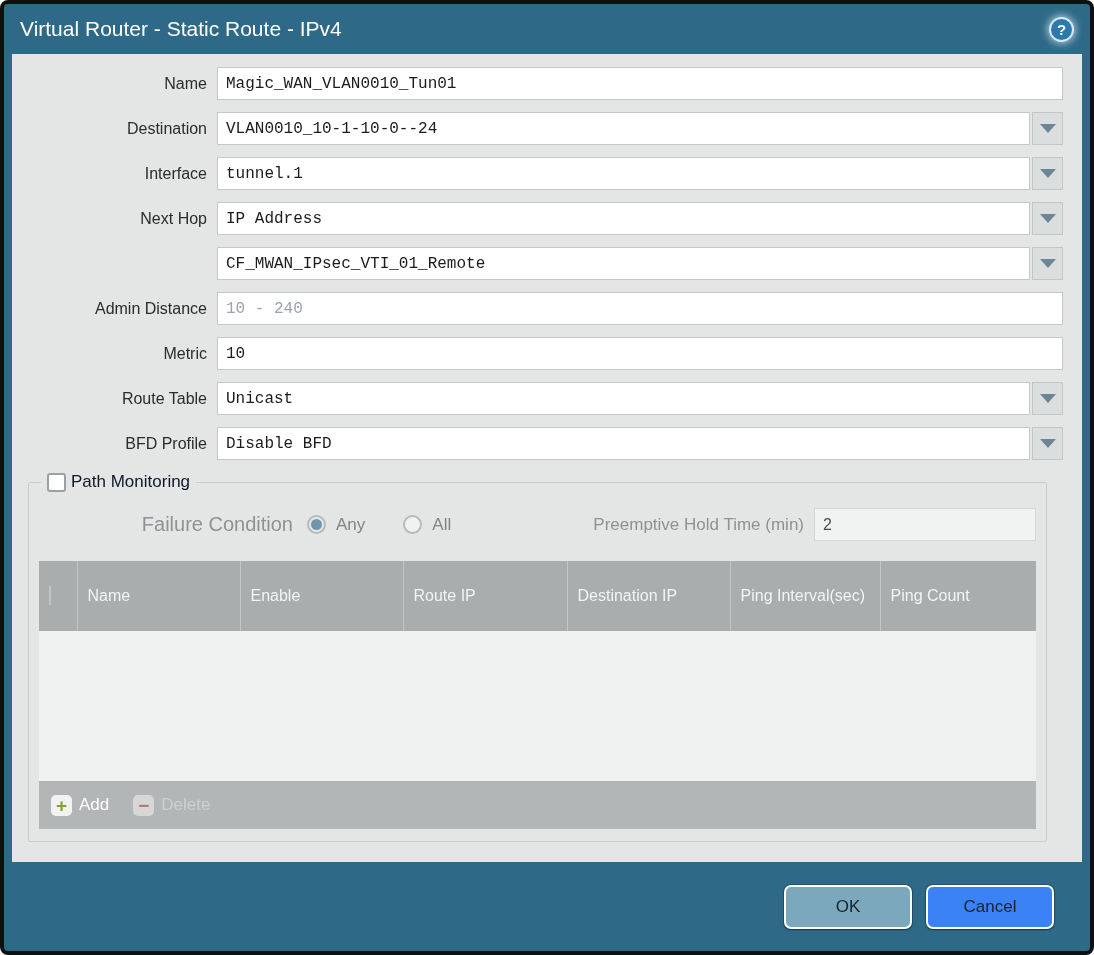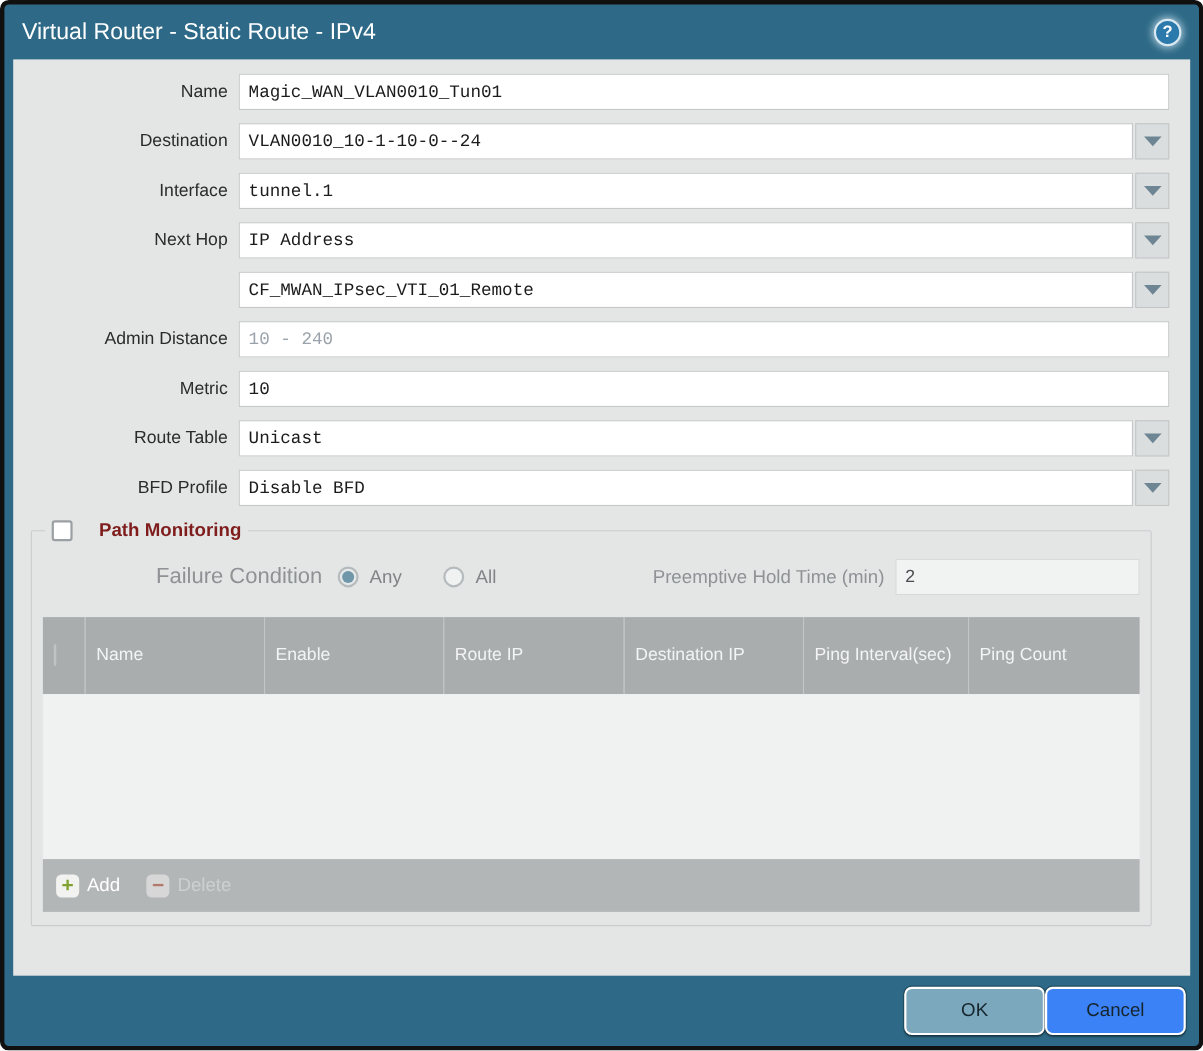--- a/index.html
+++ b/index.html
@@ -63,23 +63,23 @@
     border-top:9px solid #6e8594;
   }
 
   
   fieldset.pm{
     margin:10px 16px 0 16px;
     border:1px solid #c9cccd;border-radius:2px;
     padding:6px 10px 12px 10px;
   }
   legend.pm-legend{
-    display:flex;align-items:center;gap:24px;
+    display:flex;align-items:center;gap:5px;
     padding:0 6px;margin-left:2px;
-    font-size:17px;font-weight:bold;color:#7f1d1d;
+    font-size:17px;font-weight:normal;color:#0f172a;
   }
   .checkbox{
     width:19px;height:19px;border:2px solid #9aa0a3;border-radius:3px;
     background:#fff;cursor:pointer;
   }
 
   .fc-row{display:flex;align-items:center;margin:10px 0 20px 0;}
   .fc-label{width:268px;flex-shrink:0;text-align:right;padding-right:14px;color:#8e9294;font-size:20px;}
   .radio-group{display:flex;align-items:center;gap:10px;margin-right:38px;justify-content:center;}
   .radio{
@@ -124,23 +124,23 @@
     width:21px;height:21px;border-radius:5px;background:#f2f3f1;
     display:flex;align-items:center;justify-content:center;
     font-weight:bold;font-size:19px;line-height:1;
   }
   .badge-add{color:#7fa231;}
   .pm-btn.disabled{color:#cdd0d1;cursor:default;}
   .pm-btn.disabled .badge{background:rgba(242,243,241,.55);color:#b4796d;}
 
   
   .bottom-bar{
-    height:64px;flex-shrink:0;
+    height:89px;flex-shrink:0;
     display:flex;align-items:center;justify-content:flex-end;
-    padding-right:12px;gap:0;
+    padding-right:36px;gap:14px;
   }
   .btn{
     min-width:128px;height:44px;border-radius:7px;
     border:2px solid #fff;
     font-family:"Liberation Sans",sans-serif;font-size:17px;color:#16242c;
     display:flex;align-items:center;justify-content:center;
     cursor:pointer;
     box-shadow:0 1px 2px rgba(0,0,0,.4),0 0 0 1px rgba(20,40,50,.3);
   }
   .btn-ok{background:#7ba8bd;}

